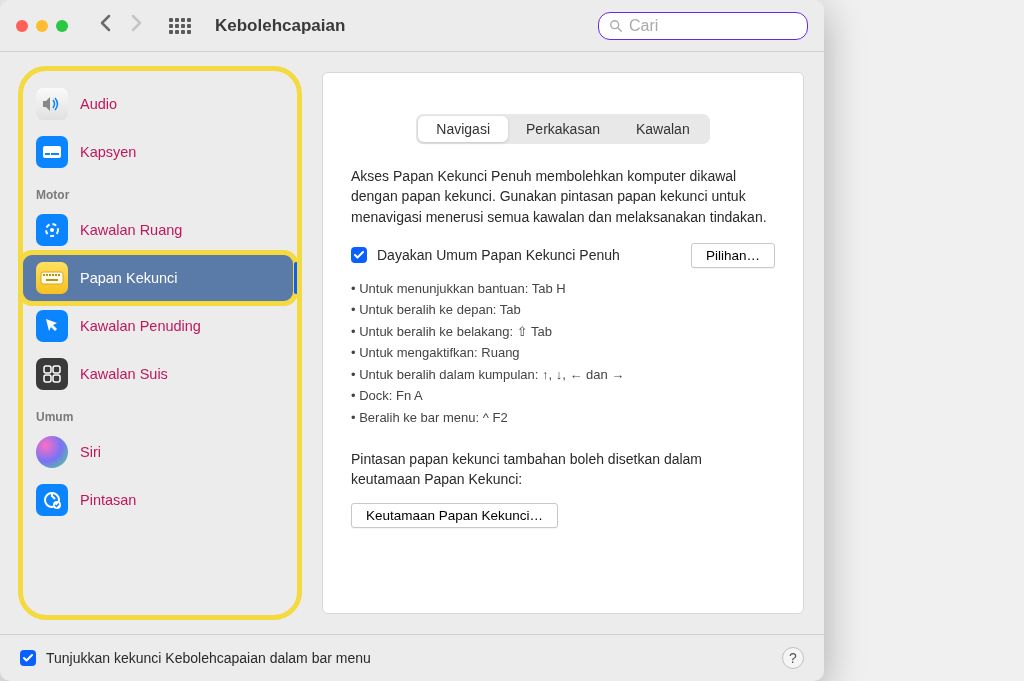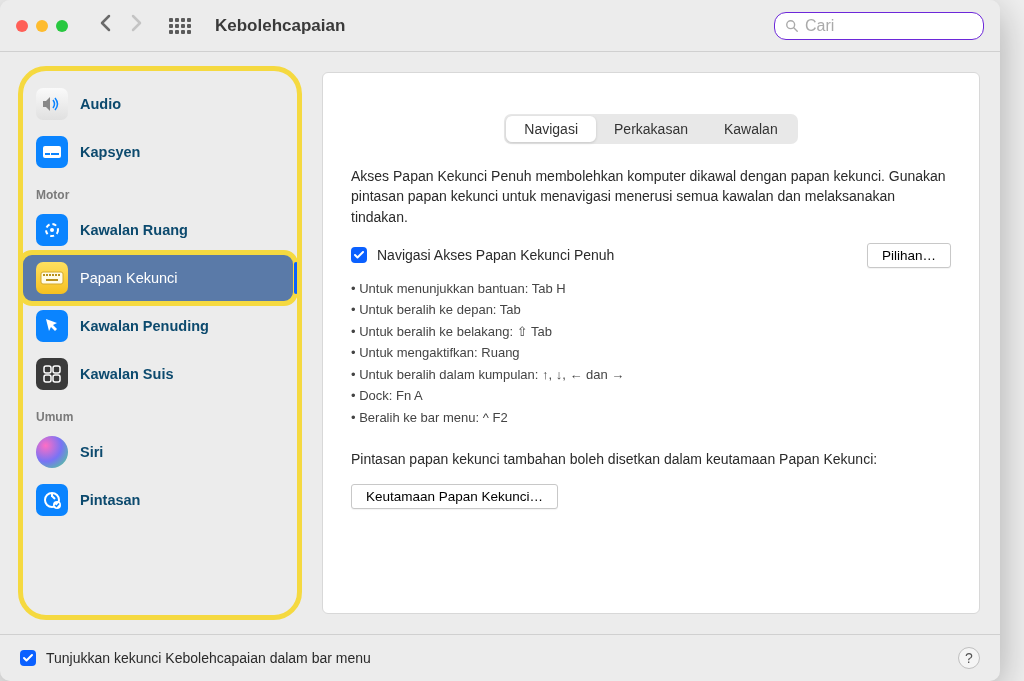--- a/index.html
+++ b/index.html
@@ -2,21 +2,21 @@
 <html><head>
   <meta charset="utf-8">
   <style>
     * { margin: 0; padding: 0; box-sizing: border-box; }
     body {
       font-family: -apple-system, BlinkMacSystemFont, "Helvetica Neue", Arial, sans-serif;
       background: #f0f0f0;
       overflow: hidden;
     }
     .window {
-      width: 1000px;
+      width: 824px;
       height: 681px;
       background: #ececec;
       border-radius: 10px;
       box-shadow: 0 10px 40px rgba(0,0,0,0.3);
       display: flex;
       flex-direction: column;
       overflow: hidden;
       position: relative;
     }
 
@@ -141,21 +141,21 @@
     .sidebar-item .item-highlight-border {
       position: absolute;
       top: -4px; left: -4px; right: -4px; bottom: -4px;
       border: 5px solid #f5d940;
       border-radius: 14px;
       pointer-events: none;
     }
     .sidebar-item-label {
       font-size: 14.5px;
     }
-    .sidebar-item:not(.selected) .sidebar-item-label { color: #0c4a6e; font-weight: bold; }
+    .sidebar-item:not(.selected) .sidebar-item-label { color: #be185d; }
     .sidebar-icon {
       width: 32px; height: 32px;
       border-radius: 7px;
       display: flex;
       align-items: center;
       justify-content: center;
       flex-shrink: 0;
     }
 
     
@@ -433,21 +433,21 @@
       </div>
 
       <div class="description">Akses Papan Kekunci Penuh membolehkan komputer dikawal dengan papan kekunci. Gunakan pintasan papan kekunci untuk menavigasi menerusi semua kawalan dan melaksanakan tindakan.</div>
 
       <div class="checkbox-row">
         <div class="checkbox">
           <svg width="12" height="12" viewBox="0 0 12 12">
               <path d="M2 6 l2.5 2.5 L10 3" stroke="#fff" stroke-width="2" fill="none" stroke-linecap="round" stroke-linejoin="round"></path>
             </svg>
         </div>
-        <span class="checkbox-label">Navigasi Akses Papan Kekunci Penuh</span>
+        <span class="checkbox-label">Dayakan Umum Papan Kekunci Penuh</span>
         <button class="mac-button options-button">Pilihan…</button>
       </div>
 
       <div class="help-list">
         <div>• Untuk menunjukkan bantuan: Tab H</div>
         <div>• Untuk beralih ke depan: Tab</div>
         <div>• Untuk beralih ke belakang: ⇧ Tab</div>
         <div>• Untuk mengaktifkan: Ruang</div>
         <div>• Untuk beralih dalam kumpulan: ↑, ↓, ← dan →</div>
         <div>• Dock: Fn A</div>

